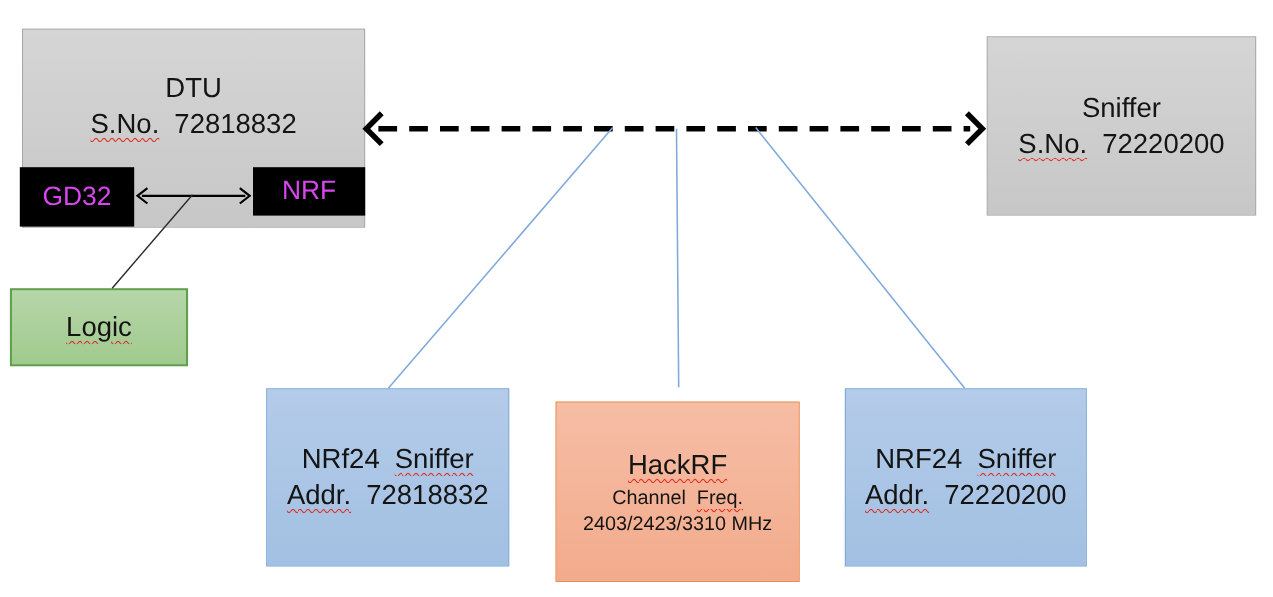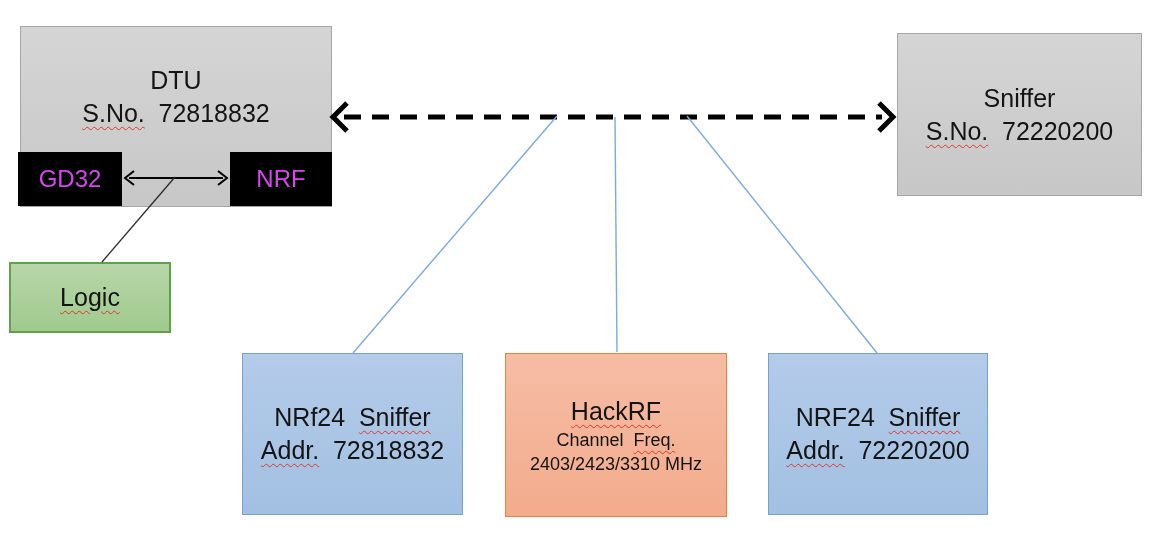--- a/index.html
+++ b/index.html
@@ -8,21 +8,21 @@
     font-family:"Liberation Sans", sans-serif; color:#141414; overflow:hidden;border-radius:21px;
   }
   .box {
     position:absolute; box-sizing:border-box; display:flex; flex-direction:column;
     align-items:center; justify-content:center; text-align:center;
   }
   .gray   { background:linear-gradient(#d5d5d5,#c7c7c7); border:1px solid #a6a6a6; }
   .black  { background:#000000; color:#d946ef; }
   .green  { background:linear-gradient(#b7d6a9,#a0ca8e); border:2px solid #61a04c; }
   .blue   { background:linear-gradient(#b4cbe9,#a2c0e2); border:1px solid #74a2d4; }
-  .orange { background:linear-gradient(#f6bda5,#f2ab8c); border:1px solid #e8803f; }
+  .orange { background:linear-gradient(#f6bda5,#f2ab8c); border:1px solid #e8803f;margin-top:12px; }
   .t25 { font-size:25px; line-height:33px; }
   .t24 { font-size:24px; line-height:30px; }
   .t18 { font-size:18px; line-height:24px; }
   .line { white-space:nowrap; }
   .line span + span { margin-left:0.27em; }
   .sq {
     text-decoration-line:underline;
     text-decoration-style:wavy;
     text-decoration-color:#e0342b;
     text-decoration-thickness:1px;
@@ -40,21 +40,21 @@
     <div class="line">
       <span class="sq">S.No.</span>
       <span>72818832</span>
     </div>
   </div>
 
   <div class="box black t24" style="left:18px; top:152px; width:104px; height:54px;">
     <div class="line">GD32</div>
   </div>
 
-  <div class="box black t24" style="left:230px; top:152px; width:102px; height:54px;">
+  <div class="box black t24" style="left:230px; top:152px; width:102px; height:44px;">
     <div class="line">NRF</div>
   </div>
 
   <div class="box green t25" style="left:9px; top:262px; width:162px; height:71px;">
     <div class="line sq">Logic</div>
   </div>
 
   <div class="box gray t25" style="left:897px; top:33px; width:245px; height:163px;">
     <div class="line">Sniffer</div>
     <div class="line">

